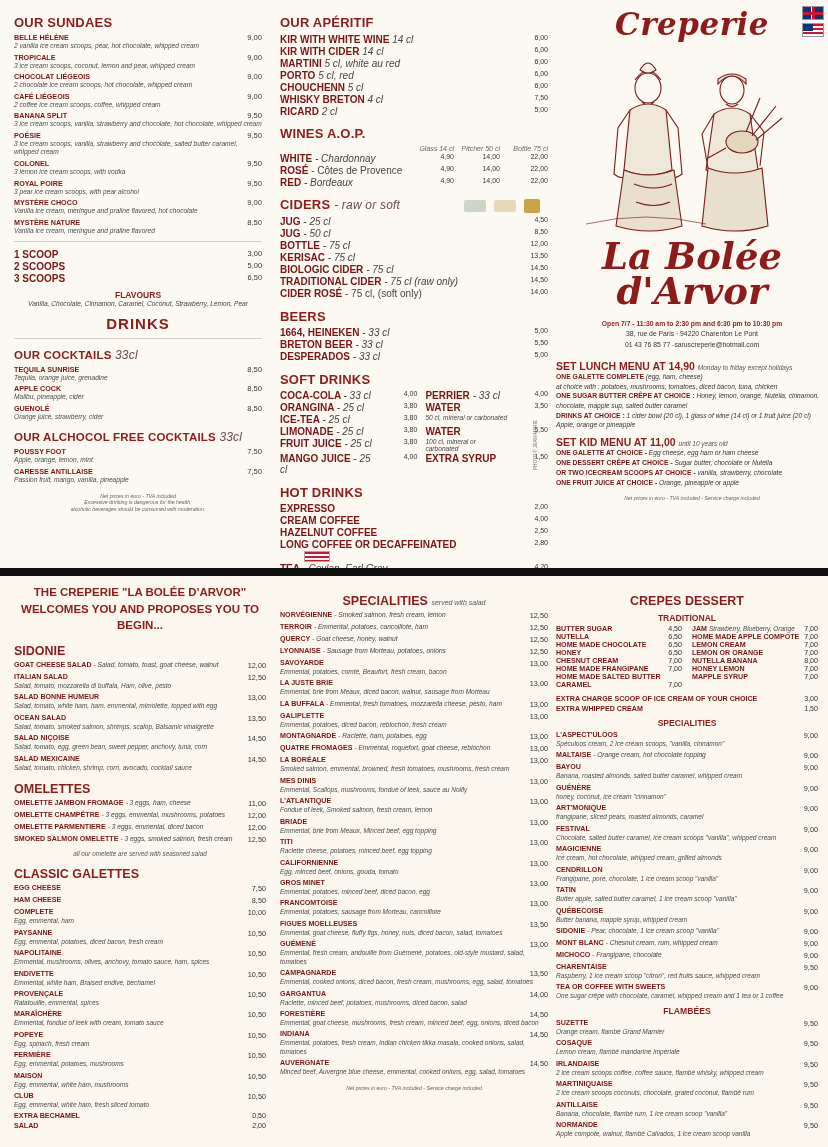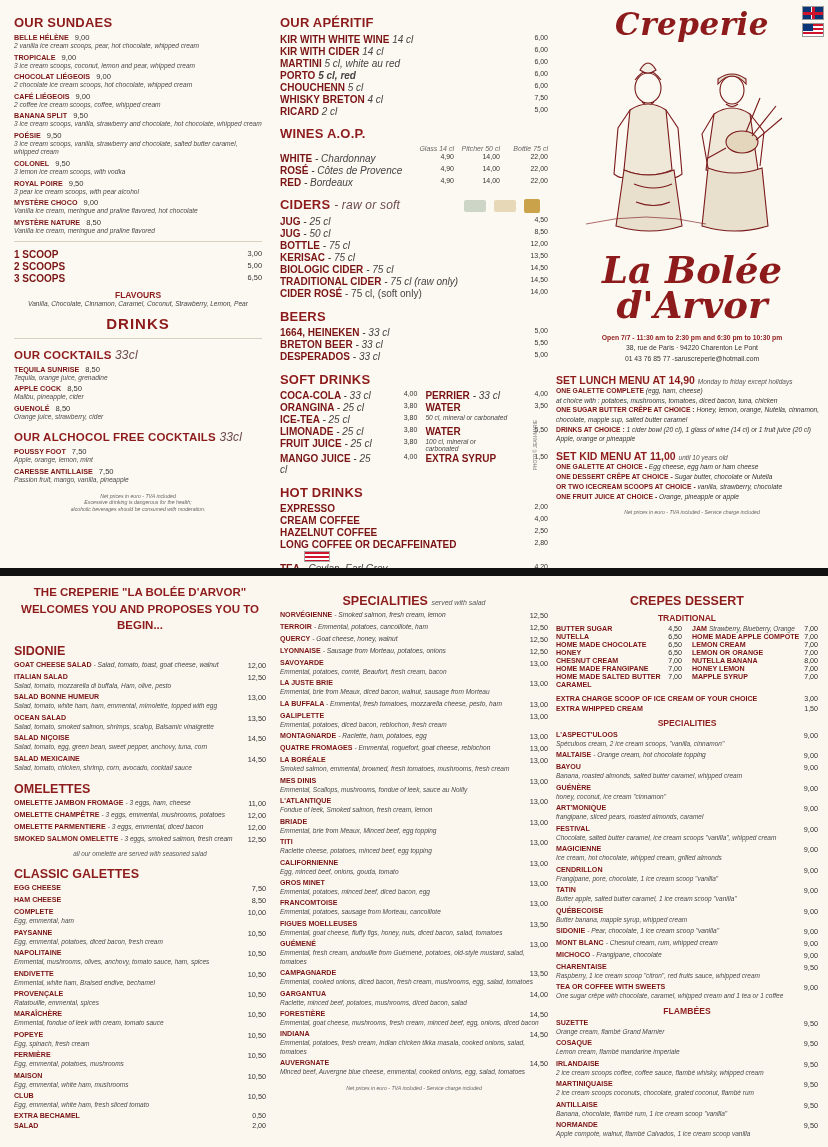--- a/index.html
+++ b/index.html
@@ -13,21 +13,21 @@
   }
   .page { position: relative; width: 828px; height: 1147px; background:#fbf8f1; }
 
   
   .sect-title {
     color:#8d1b1b; font-weight:bold; font-size:11.5px; letter-spacing:.2px;
     margin: 9px 0 3px 0; text-transform: uppercase;
   }
   .sect-title.big { font-size:13px; }
   .sect-title .sub { font-style: italic; font-weight: normal; font-size:12px; color:#6b4a4a; text-transform:none;}
-  .item { display:flex; align-items:flex-start; justify-content:flex-start; gap:6px; margin-top:2px;}
+  .item { display:flex; align-items:flex-start; justify-content:space-between; gap:6px; margin-top:2px;}
   .item .nm { font-size:7.2px; font-weight:bold; color:#7a1414; text-transform:uppercase; line-height:1.25; }
   .item .pr { font-size:7.6px; color:#333; white-space:nowrap; }
   .desc { font-size:6.6px; font-style:italic; color:#4a4a4a; line-height:1.3; margin-bottom:1px;}
   .center { text-align:center; }
 
   
   .top { position:absolute; left:0; top:0; width:828px; height:568px; background:#fcf9f2; }
   .col-a { position:absolute; left:14px; top:6px; width:248px; }
   .col-b { position:absolute; left:280px; top:6px; width:268px; }
   .col-c { position:absolute; left:556px; top:0px; width:272px; height:568px; }
@@ -43,21 +43,21 @@
       linear-gradient(to bottom, transparent 40%, #fff 40%, #fff 60%, transparent 60%),
       linear-gradient(to right, transparent 40%, #fff 40%, #fff 60%, transparent 60%),
       #0a3576; }
   .flag.uk:after{content:"";position:absolute;left:0;top:5px;width:100%;height:3px;background:#cf142b;}
   .flag.uk:before{content:"";position:absolute;top:0;left:8.5px;width:3px;height:100%;background:#cf142b;}
   .flag.us { background: repeating-linear-gradient(to bottom,#cf142b 0 2px,#fff 2px 4px); }
   .flag.us:after{content:"";position:absolute;left:0;top:0;width:10px;height:7px;background:#0a3576;}
 
   .bolee {
     font-family:"DejaVu Serif", serif; font-style:italic; font-weight:bold;
-    font-size:37px; color:#8d1b1b; line-height:.95; text-align:center; margin-top:14px;
+    font-size:37px; color:#8d1b1b; line-height:.95; text-align:center; margin-top:0;
   }
   .bolee .l2 { display:block; }
   .hours { text-align:center; font-size:6.8px; color:#333; margin-top:10px; line-height:1.5; }
   .hours b { color:#8d1b1b; }
   .illus { position:relative; height:195px; margin-top:2px; }
   .lunchbox { margin-top:10px; }
   .lunch-title { color:#8d1b1b; font-weight:bold; font-size:10.5px; }
   .lunch-title .sm { font-size:6.5px; font-style:italic; font-weight:normal; color:#555; }
   .lunch-line { font-size:6.6px; color:#333; line-height:1.45; }
   .lunch-line b { color:#7a1414; font-size:6.8px;}
@@ -96,21 +96,21 @@
   .bsect { color:#8d1b1b; font-weight:bold; font-size:12.5px; margin:10px 0 3px; }
   .bsect .sub { font-size:7px; font-style:italic; font-weight:normal; color:#555;}
   .bitem { margin-top:3px; }
   .bitem .l { display:flex; justify-content:space-between; gap:6px; }
   .bitem .nm { font-size:7.1px; font-weight:bold; color:#7a1414; text-transform:uppercase; line-height:1.25;}
   .bitem .nm .reg { font-weight:normal; text-transform:none; font-style:italic; color:#444; font-size:6.6px;}
   .bitem .pr { font-size:7.3px; color:#333; white-space:nowrap; }
   .bitem .ds { font-size:6.5px; font-style:italic; color:#4a4a4a; line-height:1.3; }
   .note-c { text-align:center; font-size:6.3px; font-style:italic; color:#555; margin:6px 0;}
   .sub-h { color:#8d1b1b; font-weight:bold; font-size:8.6px; text-align:center; margin:5px 0 2px;}
-  .r3 { display:flex; justify-content:space-between; }
+  .r3 { display:flex; justify-content:space-between;align-items:flex-end; }
   .r3 .nm2 { font-size:7.1px; font-weight:bold; color:#7a1414; text-transform:uppercase;}
   .extra-row { display:flex; justify-content:space-between; font-size:7.1px; font-weight:bold; color:#7a1414; text-transform:uppercase; margin-top:2px;text-align:right;}
   .extra-row span.p { color:#333; font-weight:normal;}
   .tradcol { display:flex; gap:10px; }
   .tradcol > div { flex:1; }
 </style>
 </head>
 <body>
 
 <div class="page">
@@ -248,21 +248,21 @@
             </tr>
         <tr>
               <td class="n"><span>KIR WITH CIDER</span> <span style="font-weight:normal;font-style:italic;text-transform:none;color:#444">14 cl</span></td>
               <td class="p">6,00</td>
             </tr>
         <tr>
               <td class="n"><span>MARTINI</span> <span style="font-weight:normal;font-style:italic;text-transform:none;color:#444">5 cl, white au red</span></td>
               <td class="p">6,00</td>
             </tr>
         <tr>
-              <td class="n"><span>PORTO</span> <span style="font-weight:bold;font-style:italic;text-transform:none;color:#444">5 cl, red</span></td>
+              <td class="n"><span>PORTO</span> <span style="font-weight:normal;font-style:italic;text-transform:none;color:#444">5 cl, red</span></td>
               <td class="p">6,00</td>
             </tr>
         <tr>
               <td class="n"><span>CHOUCHENN</span> <span style="font-weight:normal;font-style:italic;text-transform:none;color:#444">5 cl</span></td>
               <td class="p">6,00</td>
             </tr>
         <tr>
               <td class="n"><span>WHISKY BRETON</span> <span style="font-weight:normal;font-style:italic;text-transform:none;color:#444">4 cl</span></td>
               <td class="p">7,50</td>
             </tr>
@@ -282,21 +282,21 @@
           <td class="hdr-small">Pitcher 50 cl</td>
           <td class="hdr-small">Bottle 75 cl</td>
         </tr>
         <tr>
               <td class="n"><span>WHITE</span> <span style="font-weight:normal;font-style:italic;text-transform:none;color:#444">- <span>Chardonnay</span></span></td>
               <td class="p">4,90</td>
               <td class="p2">14,00</td>
               <td class="p3">22,00</td>
             </tr>
         <tr>
-              <td class="n"><span>ROSÉ</span> <span style="font-weight:normal;font-style:italic;text-transform:none;color:#444">- <span>Côtes de Provence</span></span></td>
+              <td class="n"><span>ROSÉ</span> <span style="font-weight:normal;text-transform:none;color:#444">- <span>Côtes de Provence</span></span></td>
               <td class="p">4,90</td>
               <td class="p2">14,00</td>
               <td class="p3">22,00</td>
             </tr>
         <tr>
               <td class="n"><span>RED</span> <span style="font-weight:normal;font-style:italic;text-transform:none;color:#444">- <span>Bordeaux</span></span></td>
               <td class="p">4,90</td>
               <td class="p2">14,00</td>
               <td class="p3">22,00</td>
             </tr>

